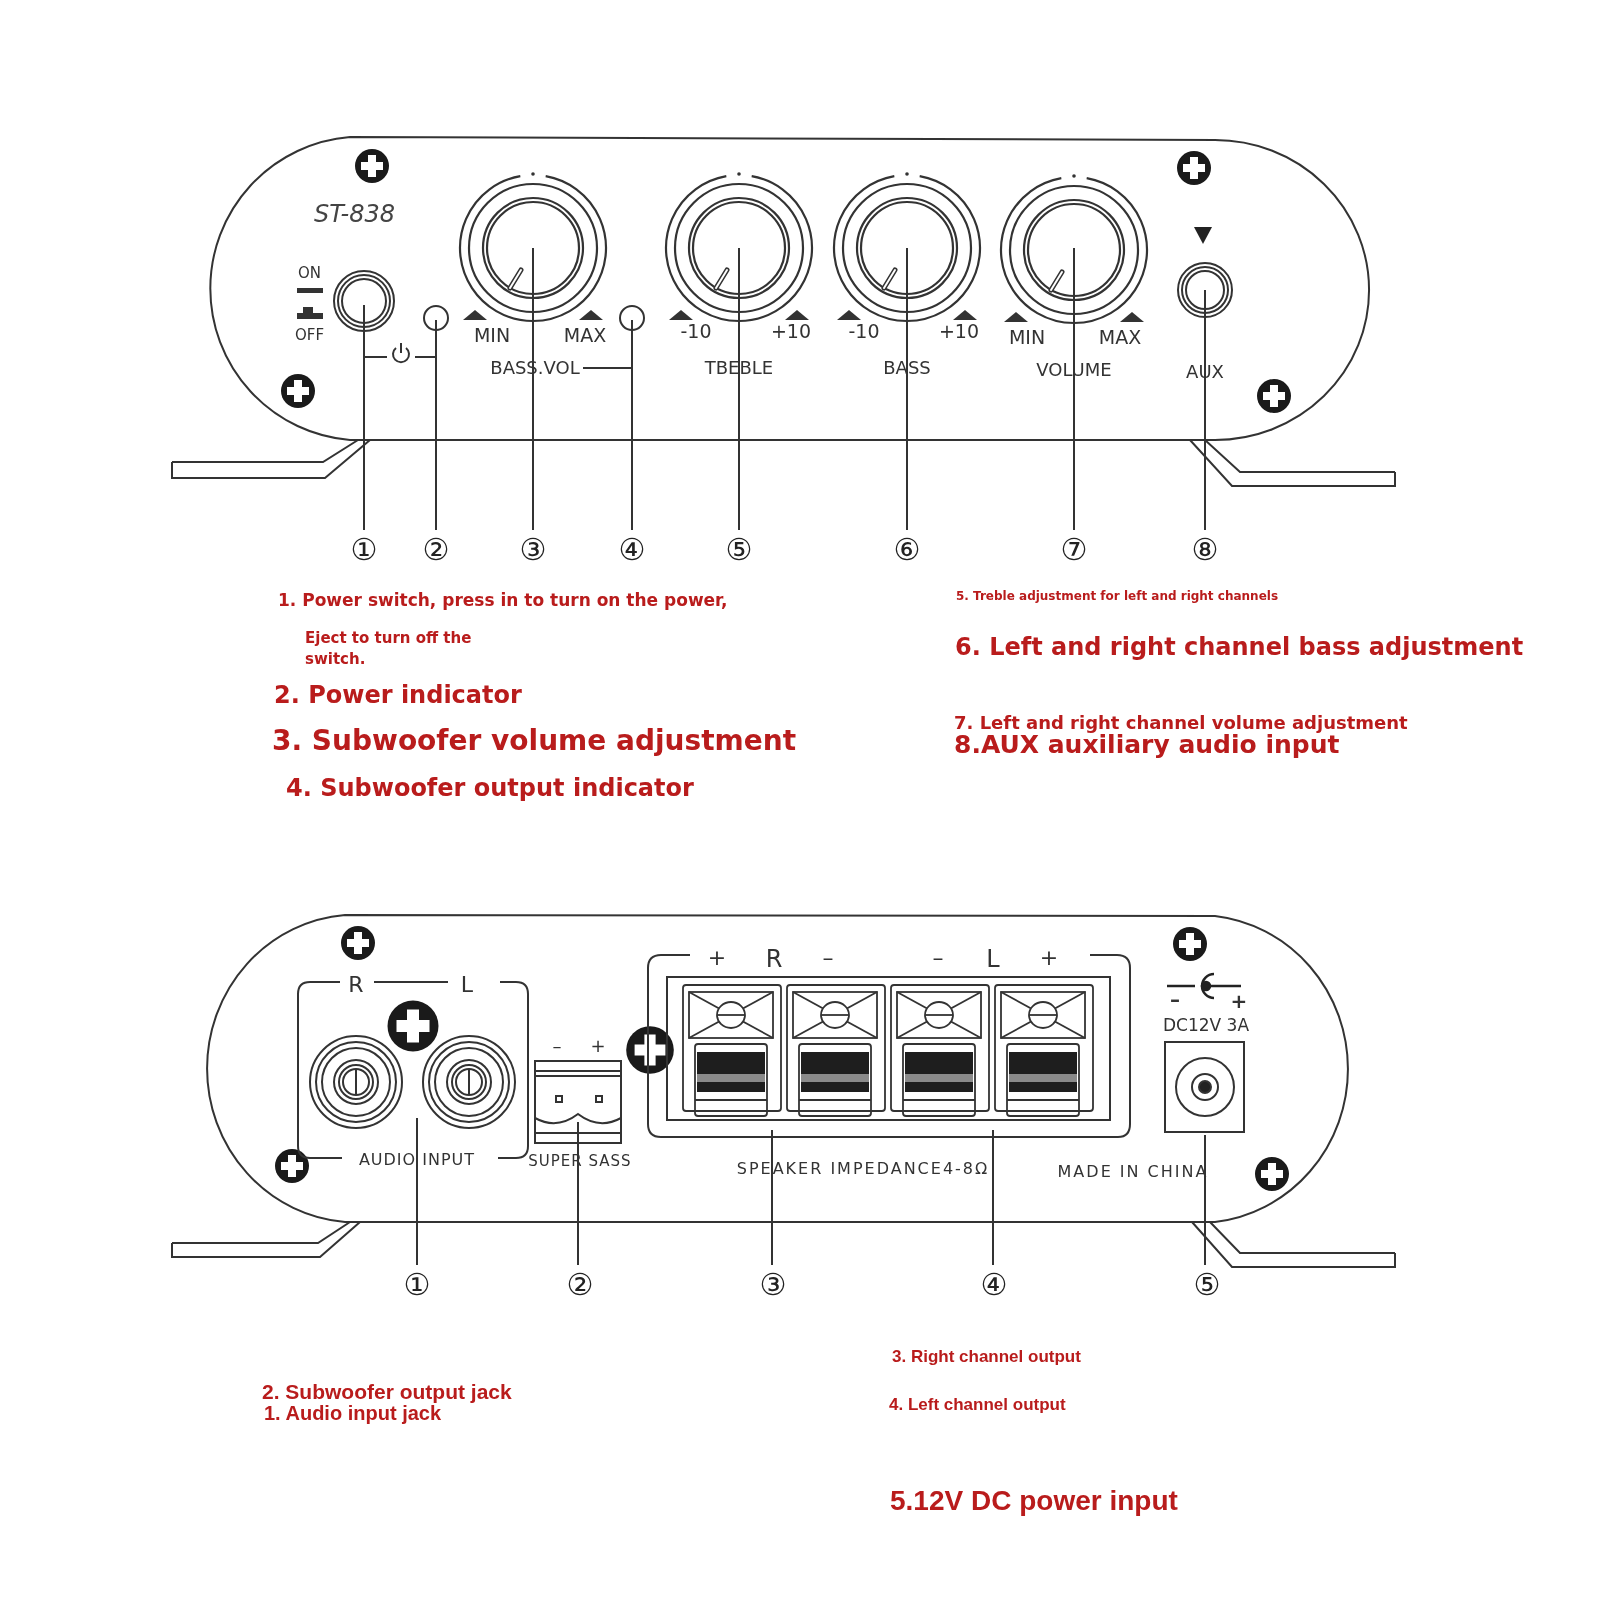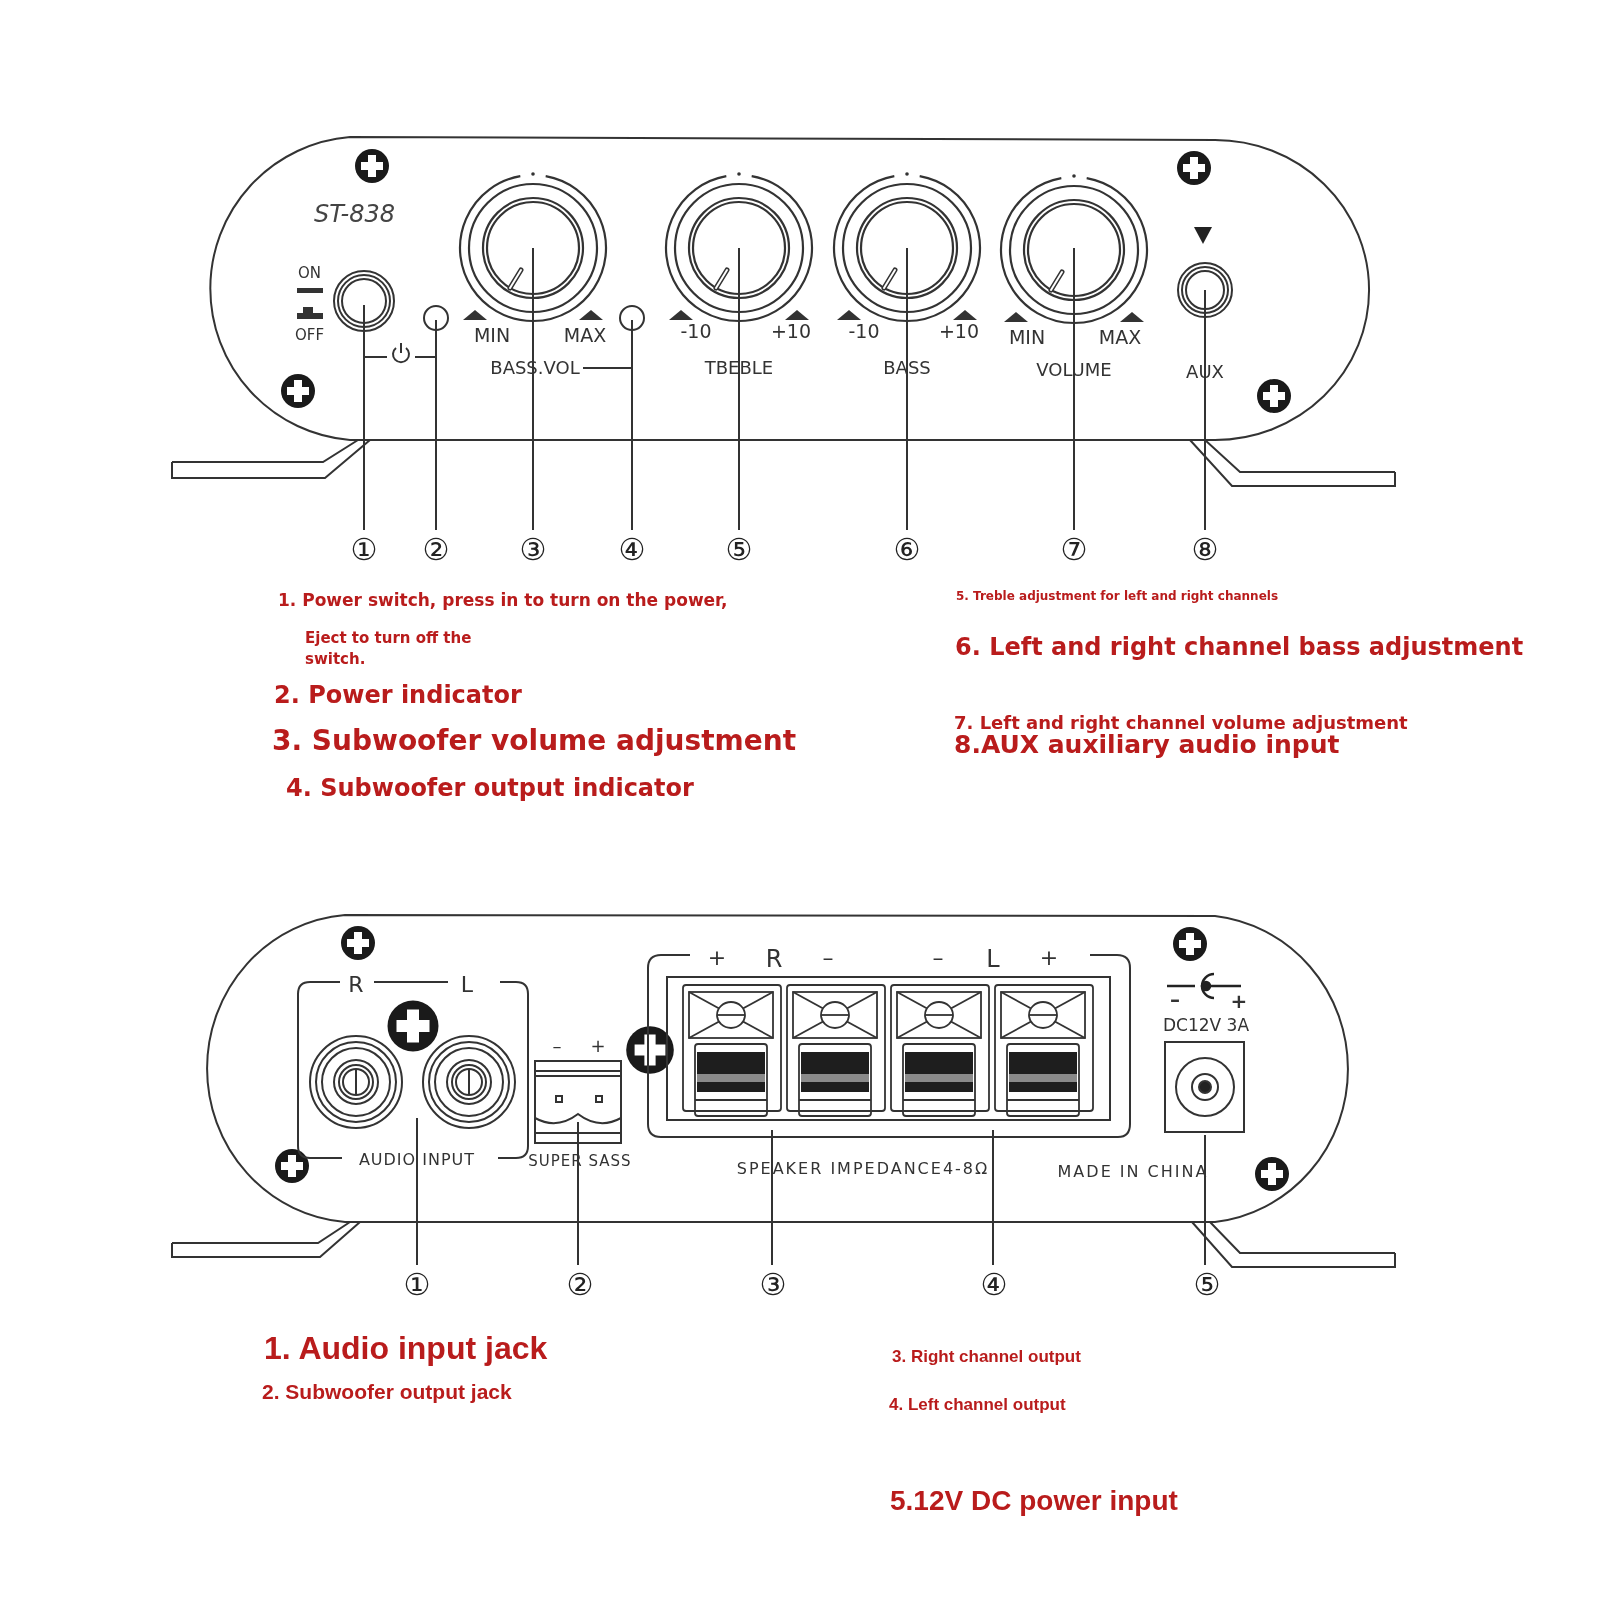--- a/index.html
+++ b/index.html
@@ -308,17 +308,17 @@
   <div>switch.</div>
 </div>
 <div class="desc d-m" style="left:274px;top:681px;">2. Power indicator</div>
 <div class="desc d-l" style="left:272px;top:724px;">3. Subwoofer volume adjustment</div>
 <div class="desc d-m" style="left:286px;top:774px;">4. Subwoofer output indicator</div>
 <div class="desc" style="left:956px;top:589px;font-size:12px;">5. Treble adjustment for left and right channels</div>
 <div class="desc d-m" style="left:955px;top:633px;">6. Left and right channel bass adjustment</div>
 <div class="desc" style="left:954px;top:682px;font-size:18px;margin-top:30px;">7. Left and right channel volume adjustment</div>
 <div class="desc" style="left:954px;top:730px;font-size:25px;">8.AUX auxiliary audio input</div>
 
-<div class="desc cond" style="left:264px;top:1330px;font-size:32px;">1. Audio input jack</div>
+<div class="desc cond" style="left:264px;top:1402px;font-size:20px;">1. Audio input jack</div>
 <div class="desc cond" style="left:262px;top:1380px;font-size:21px;">2. Subwoofer output jack</div>
 <div class="desc cond" style="left:892px;top:1347px;font-size:17px;">3. Right channel output</div>
 <div class="desc cond" style="left:889px;top:1395px;font-size:17px;">4. Left channel output</div>
 <div class="desc cond" style="left:890px;top:1485px;font-size:28px;">5.12V DC power input</div>
 
 </body></html>

